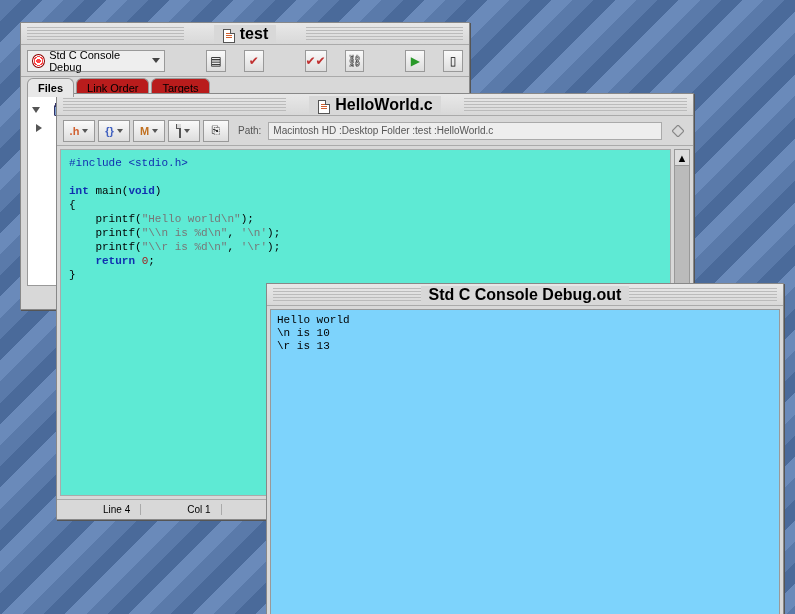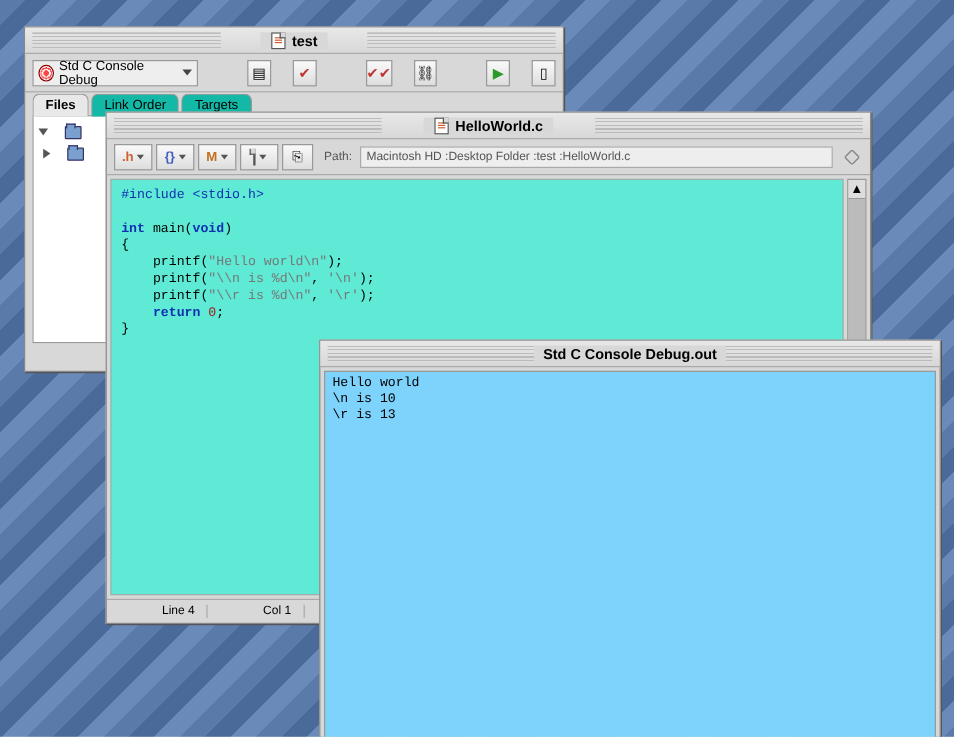--- a/index.html
+++ b/index.html
@@ -42,24 +42,24 @@
   background: repeating-linear-gradient(
     to bottom,
     #bbb 0, #bbb 1px, transparent 1px, transparent 3px
   );
 }
 .titlebar::before { left: 6px; }
 .titlebar::after { right: 6px; }
 .titlebar .title {
   background: #d8d8d8;
   padding: 0 8px;
-  font-size: 12px;
+  font-size: 16px;
   font-weight: bold;
   display: flex;
-  align-items: flex-start;
+  align-items: flex-end;
   gap: 4px;
   z-index: 1;
 }
 
 .win-icon {
   width: 14px; height: 14px;
   display: inline-flex;
   align-items: center; justify-content: center;
 }
 
@@ -106,21 +106,21 @@
   display: flex;
   padding: 0 6px;
   margin-top: 0;
   gap: 2px;
 }
 .tab {
   padding: 3px 10px;
   border: 1px solid #999;
   border-bottom: none;
   border-radius: 6px 6px 0 0;
-  background: #14b8a6;
+  background: #b91c1c;
   font-size: 11px;
   position: relative;
   top: 1px;
 }
 .tab.active {
   background: #e8e8e8;
   font-weight: bold;
   z-index: 2;
 }
 .tab-content {
@@ -162,21 +162,21 @@
   position:absolute;
   top:-3px; left:0;
   width:6px; height:3px;
   background:#7aa0d0;
   border:1px solid #336;
   border-bottom:none;
 }
 
 
 .editor {
-  left: 88px; top: 93px;
+  left: 56px; top: 93px;
   width: 638px; height: 427px;
 }
 .ed-toolbar {
   height: 30px;
   display: flex;
   align-items: center;
   padding: 3px 6px;
   gap: 3px;
   border-bottom: 1px solid #aaa;
 }

